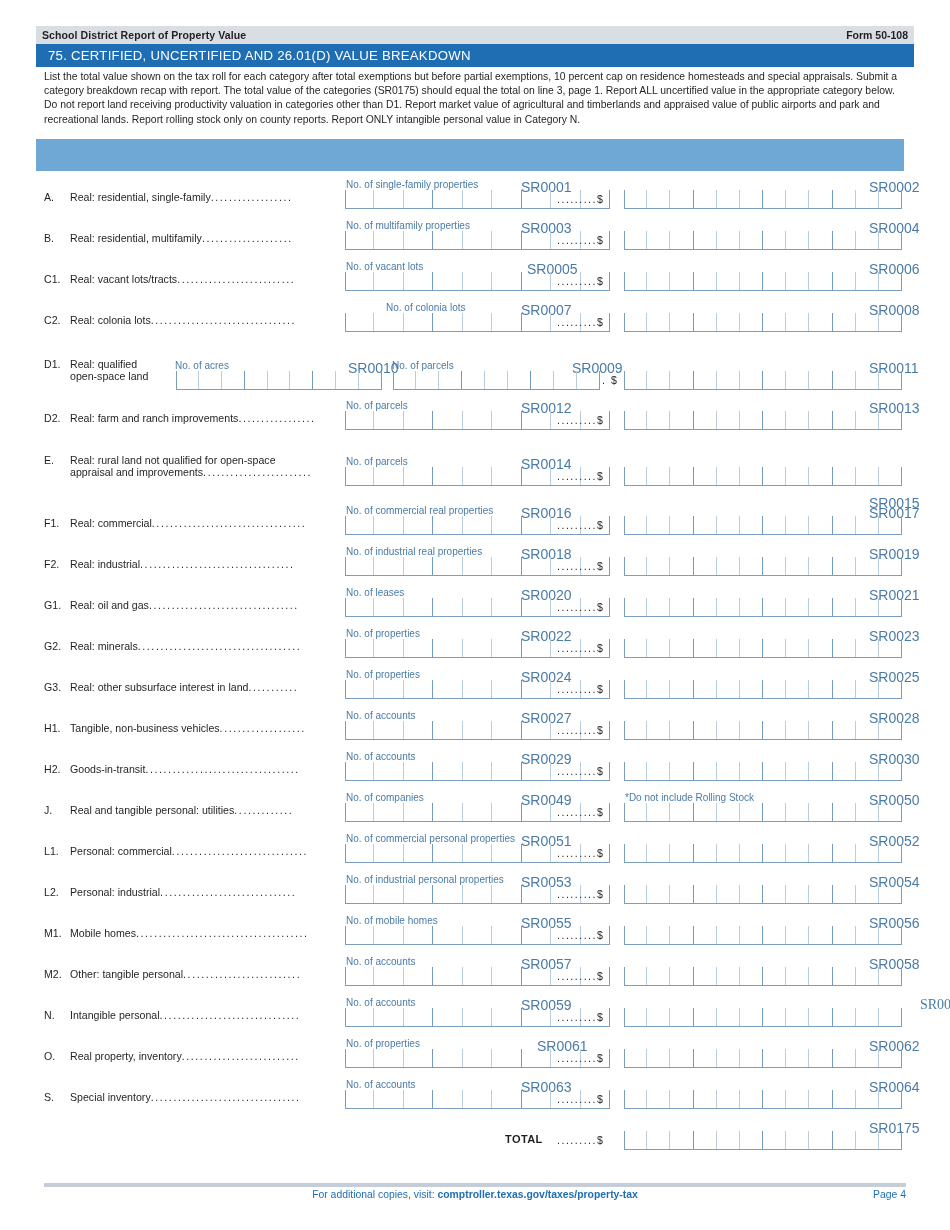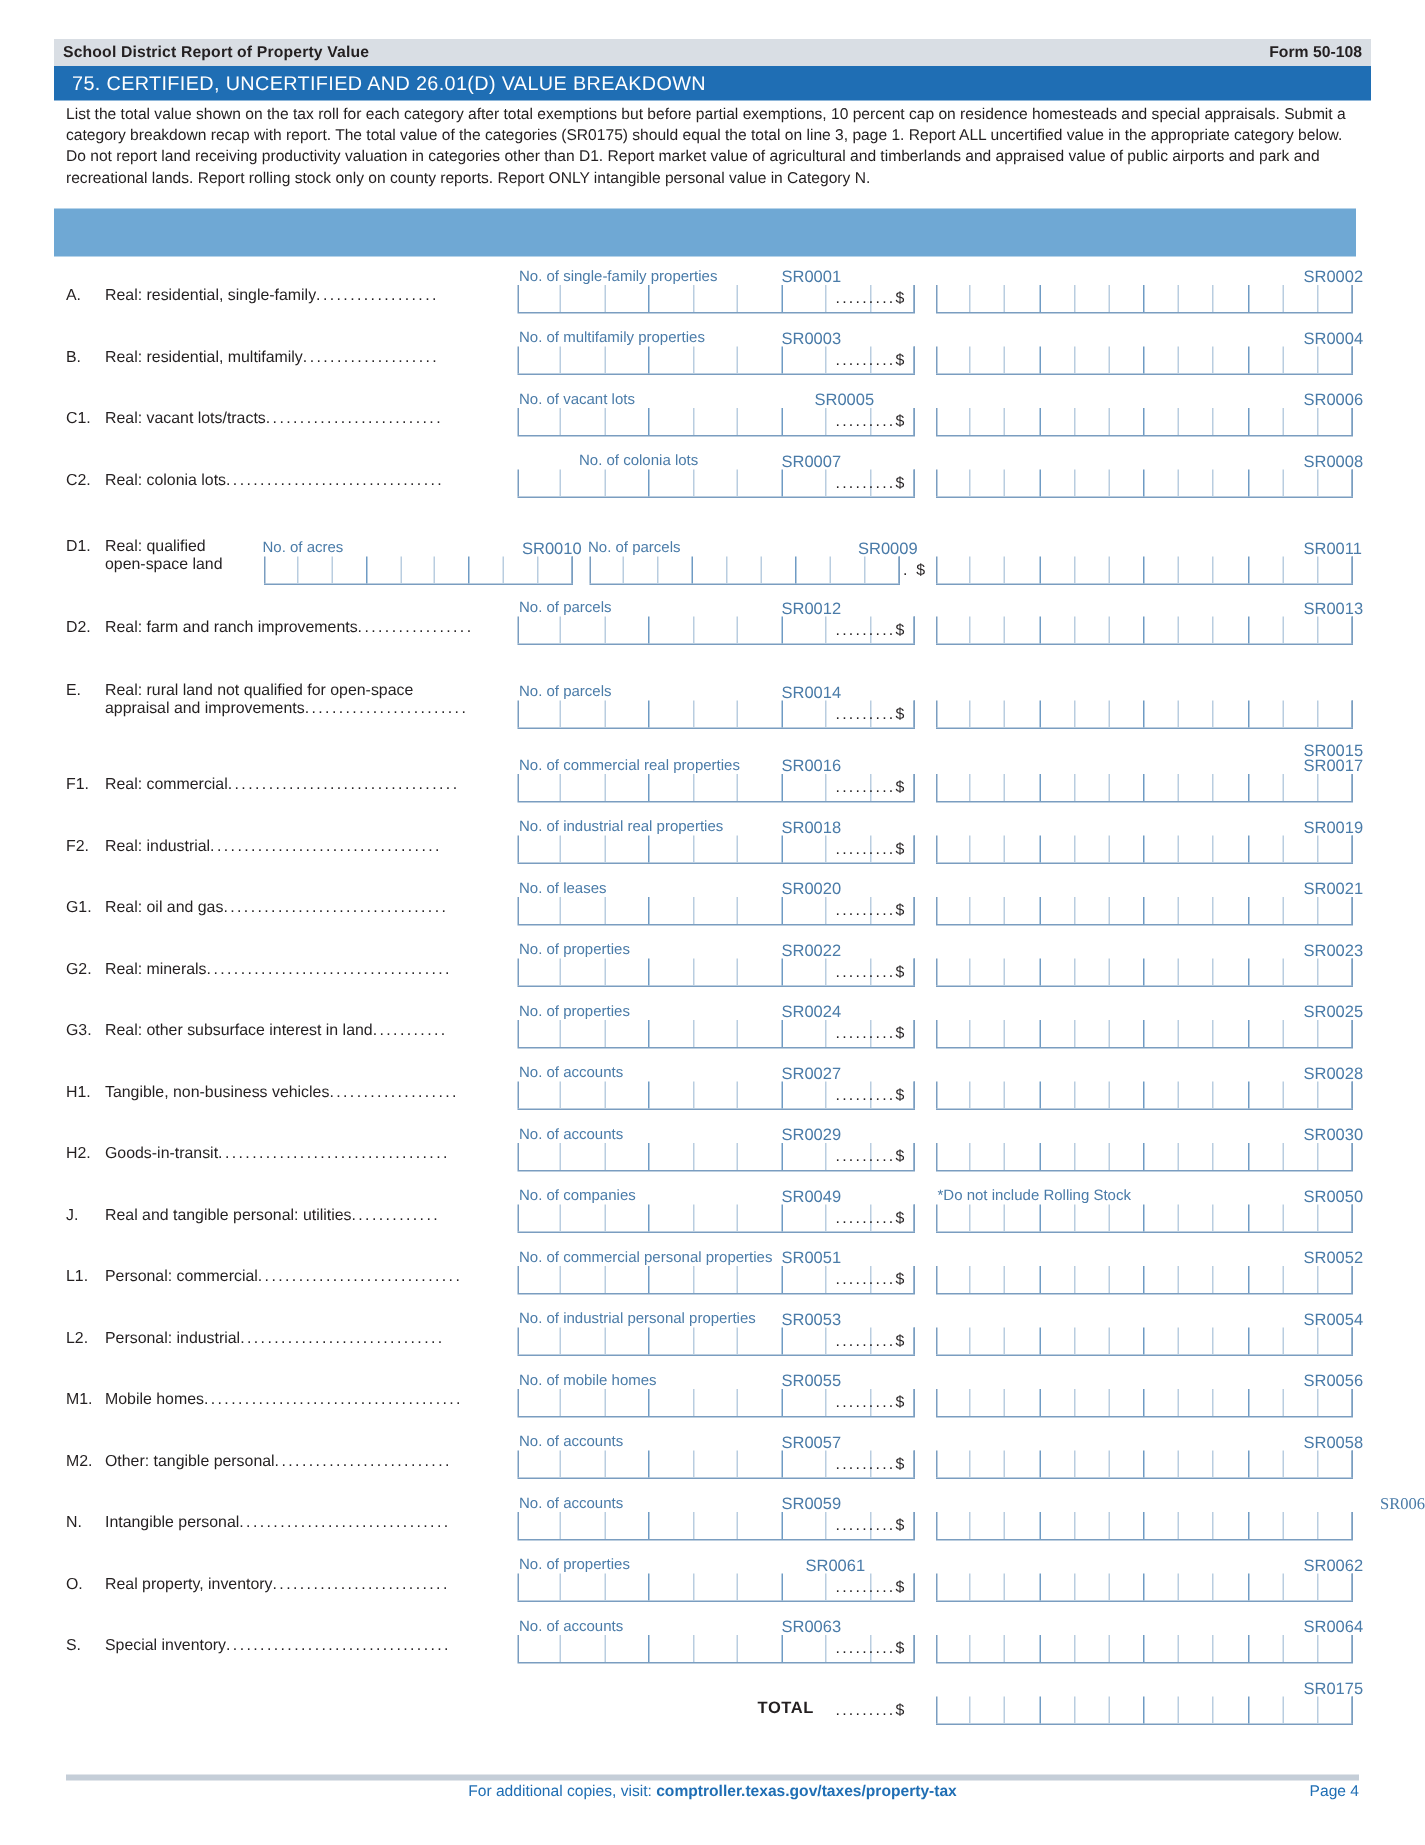--- a/index.html
+++ b/index.html
@@ -59,21 +59,21 @@
   .ltext{ flex:1 1 auto; }
   .leaders{ letter-spacing:1.6px; }
 
   
   .cap{
     position:absolute;
     font-size:10px; color:#4a7ba8; white-space:nowrap;
   }
   .sr{
     position:absolute;
-    font-size:11px; color:#4a7ba8; white-space:nowrap;
+    font-size:14px; color:#4a7ba8; white-space:nowrap;
   }
 
   
   .box{
     position:absolute;
     border-bottom:1.1px solid #7a9dc0;
     display:flex;
     background:transparent;
   }
   .box .cell{
@@ -211,21 +211,21 @@
         <div class="cell major"></div>
         <div class="edgeR"></div>
       </div>
     </div>
     <div class="row">
       <div class="lbl" style="top: 102px;">
         <div class="letter">C1.</div>
         <div class="ltext"><span>Real: vacant lots/tracts</span><span class="leaders">..........................</span></div>
       </div>
       <div class="cap" style="left: 346px; top: 90px;">No. of vacant lots</div>
-      <div class="sr" style="left: 543px; top: 90px;">SR0005</div>
+      <div class="sr" style="left: 527px; top: 90px;">SR0005</div>
       <div class="box" style="left: 345px; top: 101px; width: 265px; height: 19px;">
         <div class="edgeL"></div>
         <div class="cell"></div>
         <div class="cell"></div>
         <div class="cell major"></div>
         <div class="cell"></div>
         <div class="cell"></div>
         <div class="cell major"></div>
         <div class="cell"></div>
         <div class="cell"></div>

